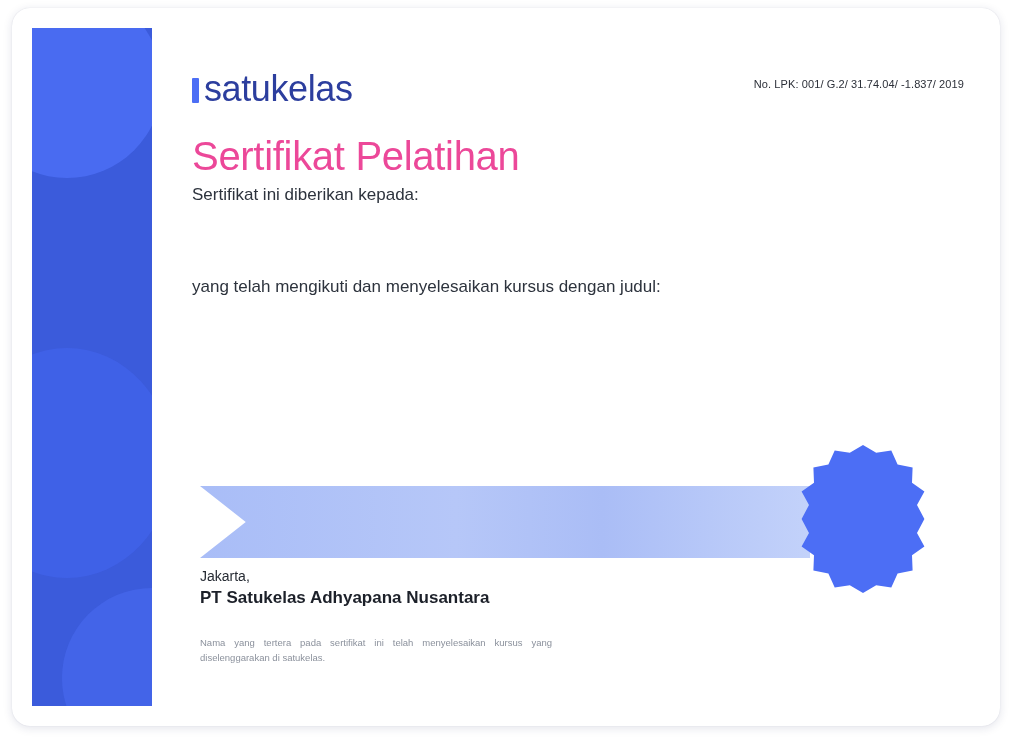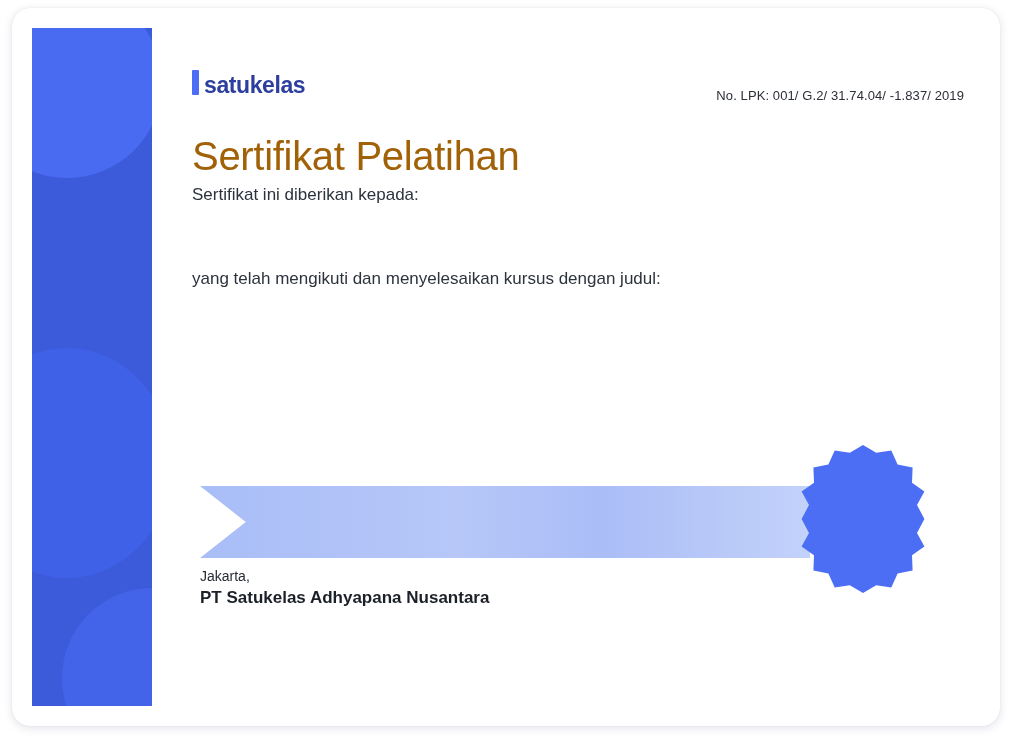--- a/index.html
+++ b/index.html
@@ -100,58 +100,57 @@
     display: inline-block;
     width: 7px;
     height: 25px;
     background: #4c6ef5;
     border-radius: 1px;
     margin-right: 5px;
     transform: translateY(2px);
   }
   .brand-name {
     color: #2c3e9e;
-    font-weight: 700;
-    font-size: 23px;
+    font-weight: 400;
+    font-size: 36px;
   }
 
   .lpk-number {
     position: absolute;
     right: 0;
     top: 10px;
-    font-size: 13px;
+    font-size: 11px;
     color: #2b2f38;
     letter-spacing: 0.1px;
-    margin-top: 10px;
   }
 
   .title {
     margin-top: 26px;
     font-size: 40px;
-    color: #a16207;
+    color: #ec4899;
     font-weight: 400;
     letter-spacing: -0.3px;
   }
 
   .subtitle {
     margin-top: 6px;
     font-size: 17px;
     color: #2d333d;
   }
 
   .recipient-name {
     margin-top: 18px;
     min-height: 34px;
     font-size: 26px;
     color: #1f2430;
     font-weight: 700;
   }
 
   .course-lead {
-    margin-top: 12px;
+    margin-top: 20px;
     font-size: 17px;
     color: #2d333d;
   }
 
   .course-title {
     margin-top: 16px;
     min-height: 30px;
     font-size: 22px;
     color: #1f2430;
     font-weight: 700;
@@ -258,17 +257,18 @@
           </svg>
         </div>
       </div>
 
       <div class="sign-block">
         <div class="sign-city">Jakarta,</div>
         <div class="sign-company">PT Satukelas Adhyapana Nusantara</div>
       </div>
 
       <div class="fineprint-row">
+        <div class="fineprint left">Nama yang tertera pada sertifikat ini telah menyelesaikan kursus yang diselenggarakan di satukelas.</div>
       </div>
 
     </div>
   </div>
 </div>
 
 </body></html>

